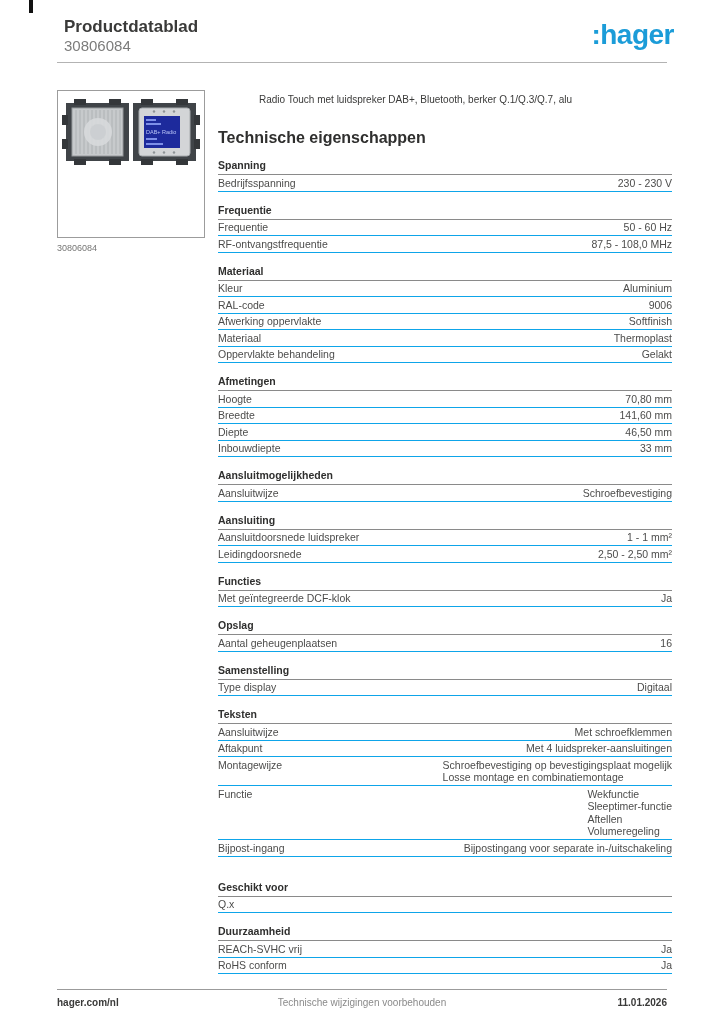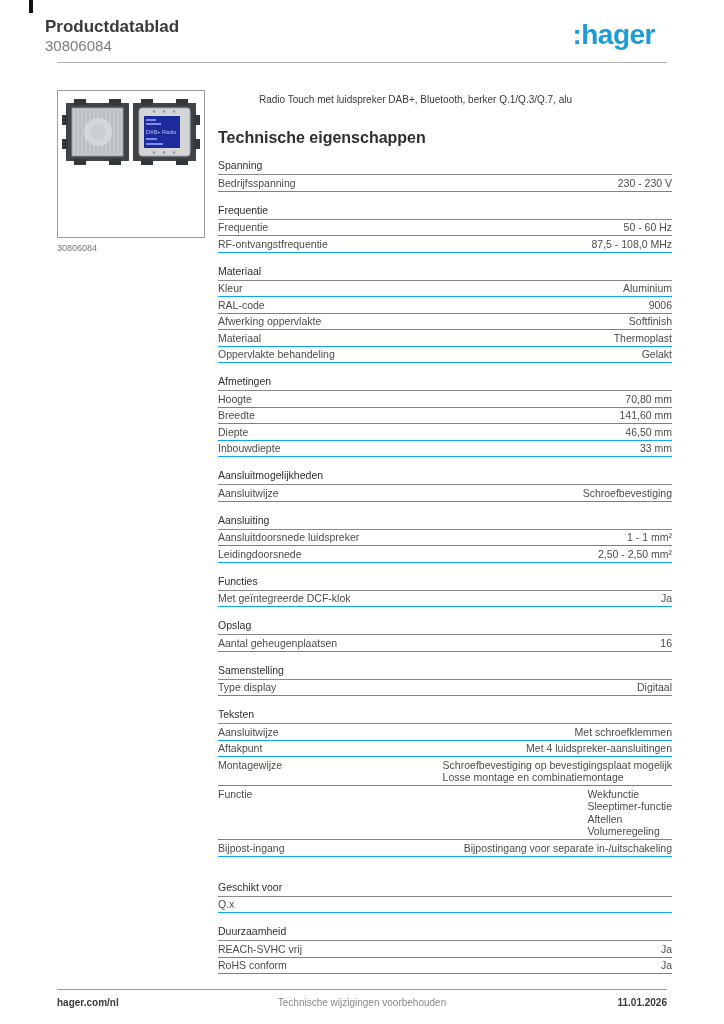--- a/index.html
+++ b/index.html
@@ -4,39 +4,39 @@
 <style>
   * { margin:0; padding:0; box-sizing:border-box; }
   html,body { background:#ffffff; }
   body {
     width:724px; height:1024px; position:relative; overflow:hidden;
     font-family:"Liberation Sans", sans-serif; color:#3a3a39;
   }
   .crop-mark { position:absolute; left:29px; top:0; width:4px; height:13px; background:#111; }
 
   
-  .header { position:absolute; left:45px; top:17px; width:610px; }
+  .header { position:absolute; left:64px; top:17px; width:610px; }
   .doc-title { font-size:17px; font-weight:bold; color:#3a3a39; line-height:20px; }
   .doc-number { font-size:15px; color:#7c7c7b; line-height:18px; }
   .logo { position:absolute; right:0; top:2px; font-size:28px; font-weight:bold; letter-spacing:-0.5px; }
   .header-rule { position:absolute; left:57px; top:62px; width:610px; border-top:1px solid #b3b3b3; }
 
   
   .figure { position:absolute; left:57px; top:90px; width:148px; }
   .figure-box { width:148px; height:148px; border:1px solid #9c9c9c; background:#fff; }
   .figure-caption { margin-top:5px; font-size:9px; color:#767675; }
 
   
   .specs { position:absolute; left:218px; top:93px; width:454px; }
   .product-title { font-size:10px; font-weight:normal; color:#3a3a39; line-height:13px;padding-left:41px; }
   .tech-heading { margin-top:23px; font-size:16px; font-weight:bold; color:#2f2f2e; }
   .sections { margin-top:0; }
   .spec-section { margin-top:12px; }
   .spec-section:nth-child(11) { margin-top:24px; }
-  .sec-title { font-size:10.5px; font-weight:normal; color:#2f2f2e;
+  .sec-title { font-size:10.5px; font-weight:bold; color:#2f2f2e;
                padding-bottom:2px; border-bottom:1px solid #8a8a8a; line-height:13px; }
   .spec-row { display:flex; justify-content:space-between; gap:14px;
               border-bottom:1px solid #0ea5e9; padding:1.5px 0;
               font-size:10.5px; line-height:12.5px; color:#4c4c4b; }
   .spec-label { white-space:nowrap; }
   .spec-values { text-align:left; }
 
   
   .footer { position:absolute; left:57px; top:989px; width:610px;
             border-top:1px solid #9b9b9b; padding-top:7px;

